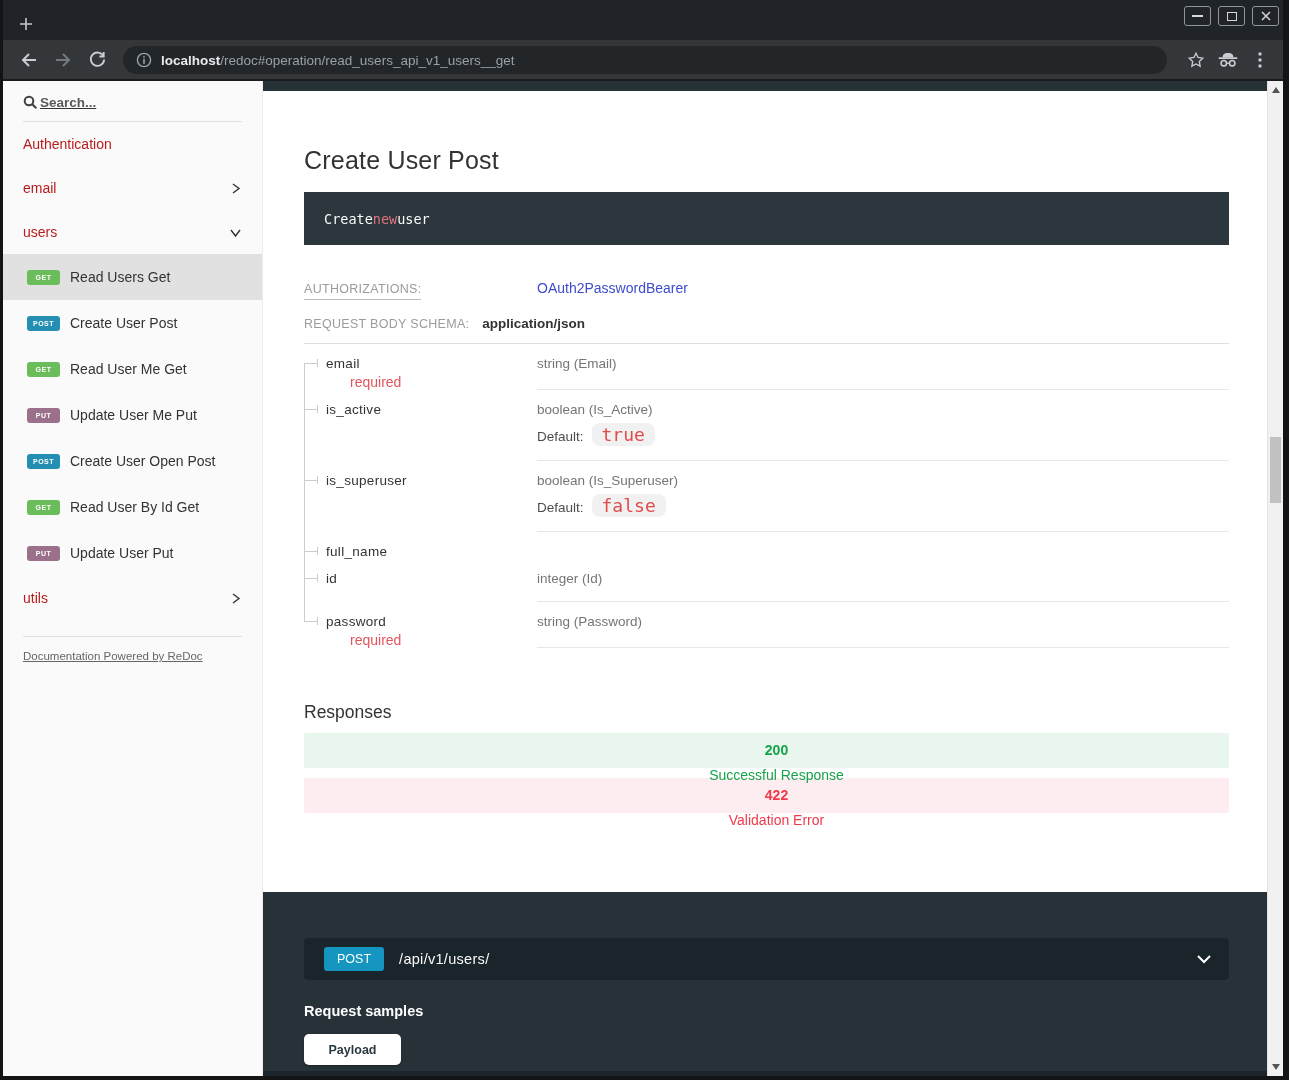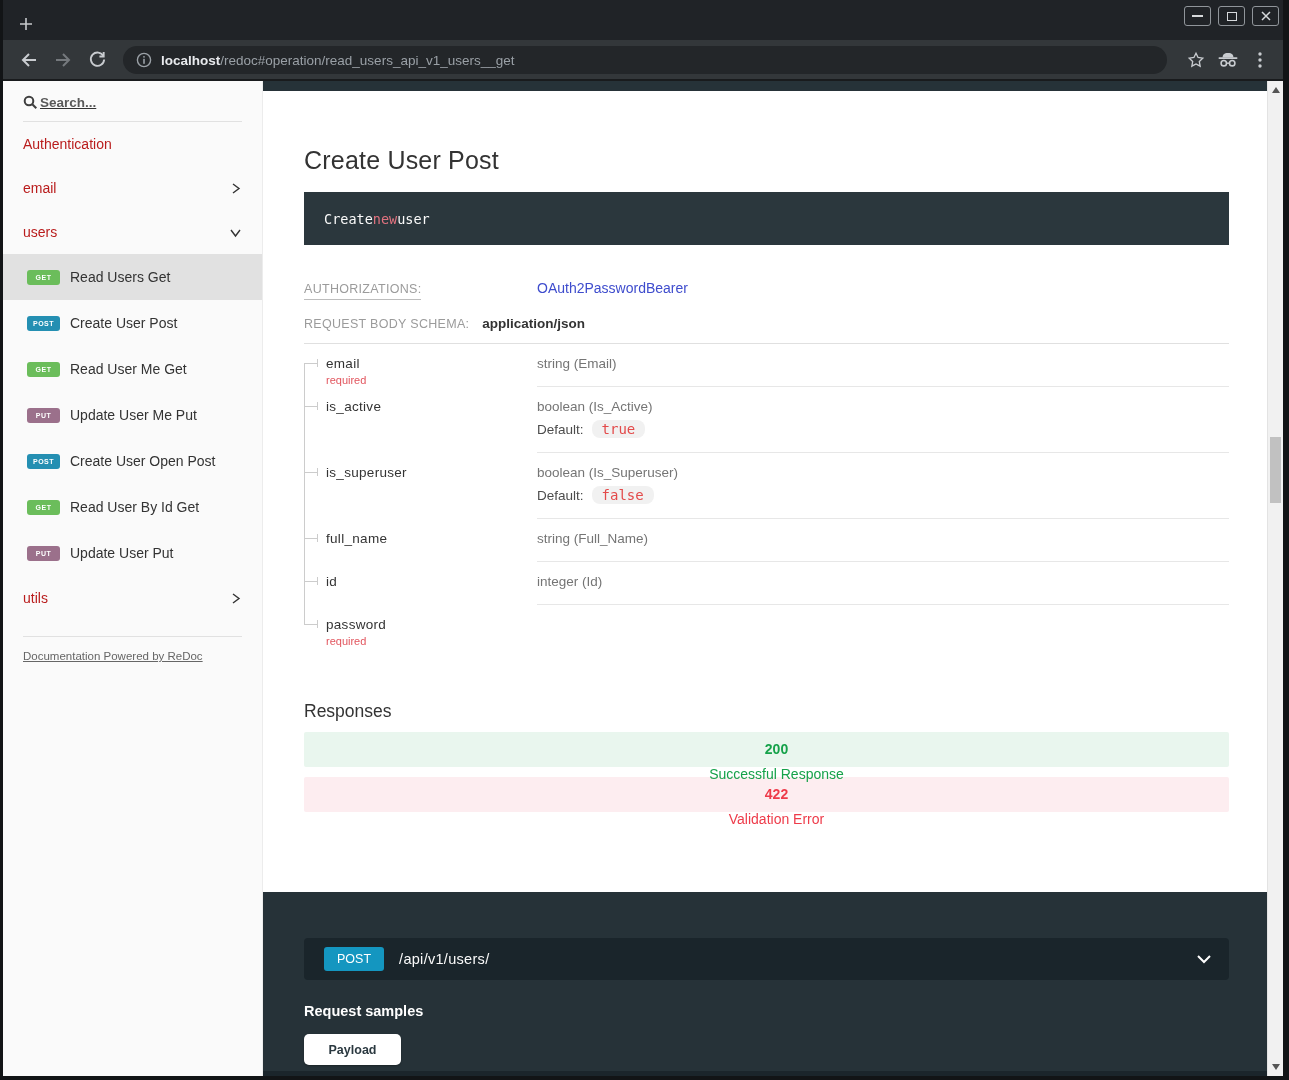--- a/index.html
+++ b/index.html
@@ -116,28 +116,28 @@
     content:""; position:absolute; left:0; top:0; bottom:0; border-left:1px solid #ccc;
   }
   .frow:first-child .fconn::before { top:19px; }
   .frow:last-child  .fconn::before { bottom:auto; height:19px; }
   .fconn::after {
     content:""; position:absolute; left:0; top:19px; width:13px; border-top:1px solid #ccc;
   }
   .fcap { position:absolute; left:13px; top:15px; height:8px; border-left:1px solid #ccc; }
   .fname { width:211px; padding-top:12px; flex-shrink:0; }
   .fname-label { font-size:13.5px; color:#333; letter-spacing:.3px; }
-  .freq { margin-top:3px; font-size:11px; color:#e2555e; }
+  .freq { margin-top:3px; font-size:14px; color:#e2555e;margin-left:24px; }
   .ftype {
     flex:1; padding:12px 0 15px; border-bottom:1px solid #e7e7e7;
     font-size:13.5px; color:#757575;
   }
   .fdefault { margin-top:7px; color:#4c4c4c; }
   .fdefault code {
-    font-family:"DejaVu Sans Mono", monospace; font-size:14px; color:#e34a4a;
+    font-family:"DejaVu Sans Mono", monospace; font-size:18px; color:#e34a4a;
     background:#f1f1f1; padding:1px 10px; border-radius:8px; margin-left:8px;
   }
 
   .responses-title { margin-top:54px; font-size:17.5px; font-weight:500; color:#333; }
   .resp {
     width:925px; height:35px; border-radius:2px; margin-top:10px;
     display:flex; align-items:center; padding-left:20px; gap:9px;
     font-size:14px; cursor:pointer;flex-direction:column;
   }
   .resp:first-of-type { margin-top:26px; }
@@ -376,41 +376,41 @@
             </div>
           </div>
 
           <div class="frow">
             <div class="fconn">
                 <i class="fcap"></i>
               </div>
             <div class="fname">
               <div class="fname-label">full_name</div>
             </div>
-            <div class="ftype"><span>string (Full_Name)</span></div>
           </div>
 
           <div class="frow">
             <div class="fconn">
                 <i class="fcap"></i>
               </div>
             <div class="fname">
               <div class="fname-label">id</div>
             </div>
             <div class="ftype"><span>integer (Id)</span></div>
           </div>
 
           <div class="frow">
             <div class="fconn">
                 <i class="fcap"></i>
               </div>
             <div class="fname">
               <div class="fname-label">password</div>
               <div class="freq">required</div>
             </div>
+            <div class="ftype"><span>string (Password)</span></div>
           </div>
 
         </div>
 
         <div class="responses-title">Responses</div>
 
         <div class="resp ok">
           <svg width="12" height="8" viewBox="0 0 12 8">
               <polyline points="1,1 6,6.5 11,1" fill="none" stroke="currentColor" stroke-width="2.2"></polyline>
             </svg>

